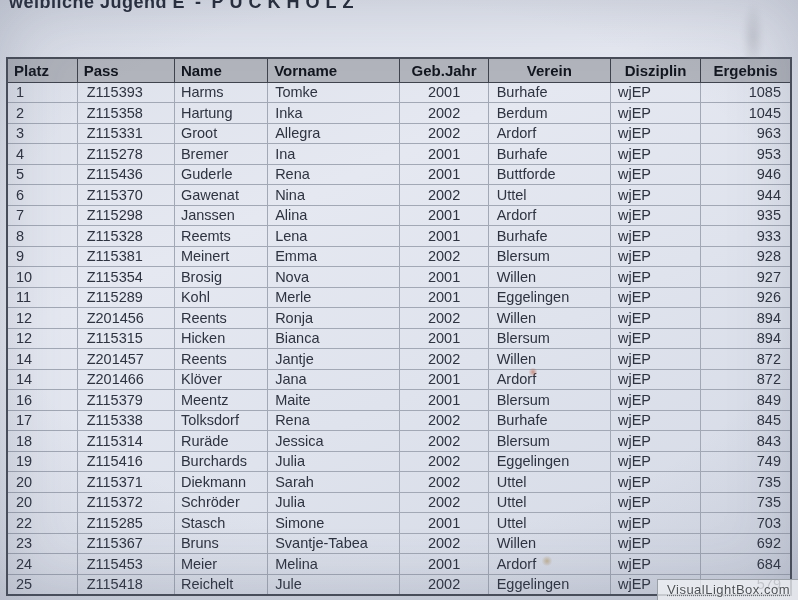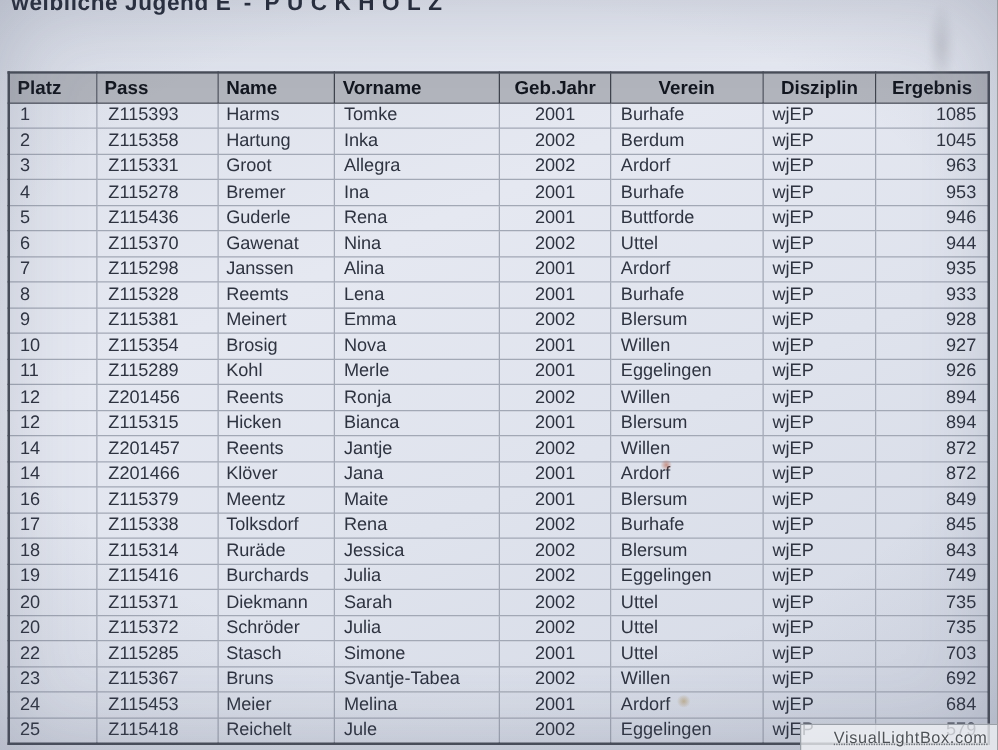--- a/index.html
+++ b/index.html
@@ -56,21 +56,21 @@
     position:absolute;left:528px;top:368px;width:10px;height:8px;border-radius:50%;
     background:radial-gradient(circle,rgba(178,80,52,.55),rgba(178,80,52,0) 72%);
   }
   .stain-brown{
     position:absolute;left:541px;top:556px;width:12px;height:10px;border-radius:50%;
     background:radial-gradient(circle,rgba(170,130,60,.45),rgba(170,130,60,0) 70%);
   }
   
   .watermark{
     position:absolute;right:0;bottom:0;height:20px;line-height:20px;
-    padding:0 8px 0 26px;
+    padding:0 8px 0 9px;
     background:rgba(243,244,247,.74);
     border:1px solid #9aa0a8;border-right:none;border-bottom:none;
     font-size:13px;color:#4e5257;letter-spacing:.5px;
     text-shadow:0 0 2px #ffffff;
     cursor:pointer;
   }
   .watermark span{text-decoration:underline;text-decoration-style:dotted;text-decoration-color:#6a6f76;}
 </style>
 </head>
 <body>

